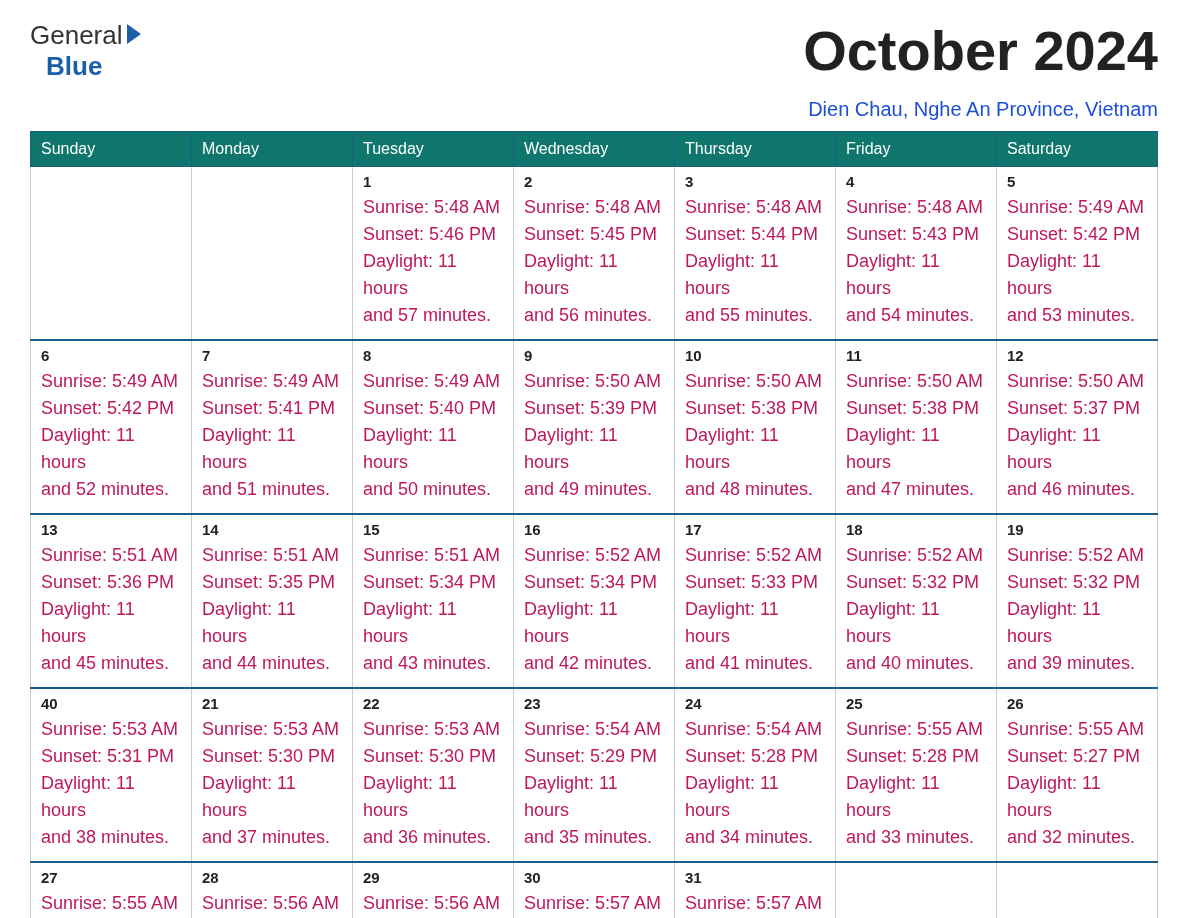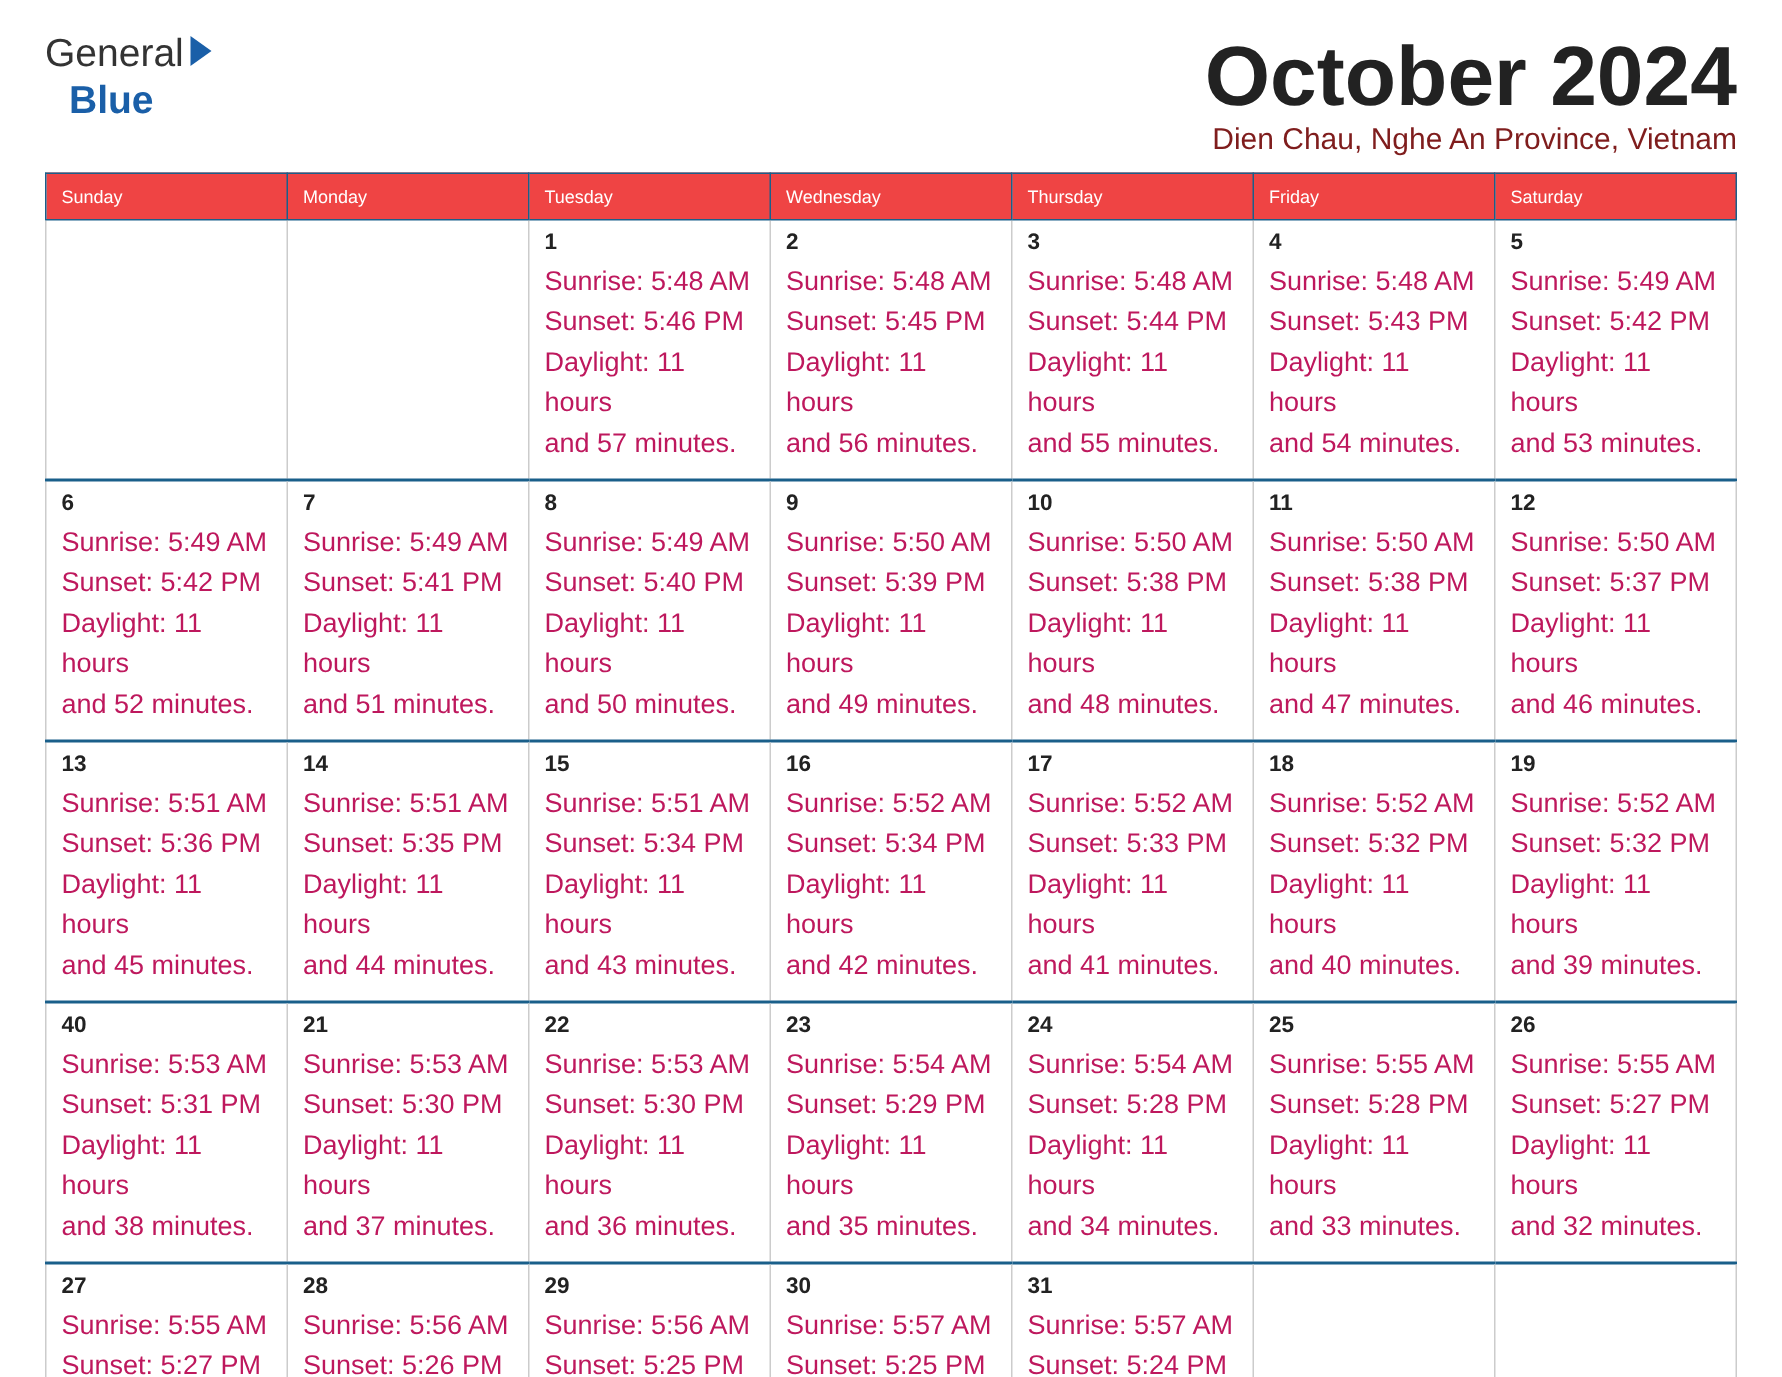--- a/index.html
+++ b/index.html
@@ -43,34 +43,34 @@
       text-align: right;
     }
     .month-title {
       font-size: 56px;
       font-weight: bold;
       color: #222;
       line-height: 1.1;
     }
     .location-title {
       font-size: 20px;
-      color: #7f1d1d;
-      margin-top: 0;
+      color: #1d4ed8;
+      margin-top: 16px;
     }
     .calendar-table {
       width: 100%;
       border-collapse: collapse;
       margin-top: 10px;
     }
     .calendar-table th {
-      background-color: #ef4444;
+      background-color: #0f766e;
       color: #fff;
       padding: 8px 10px;
       text-align: left;
-      font-size: 12px;
+      font-size: 16px;
       font-weight: normal;
       border: 1px solid #1a5f8a;
     }
     .calendar-table td {
       vertical-align: top;
       padding: 6px 10px 10px 10px;
       border: 1px solid #ccc;
       width: 14.28%;
       min-height: 90px;
     }

